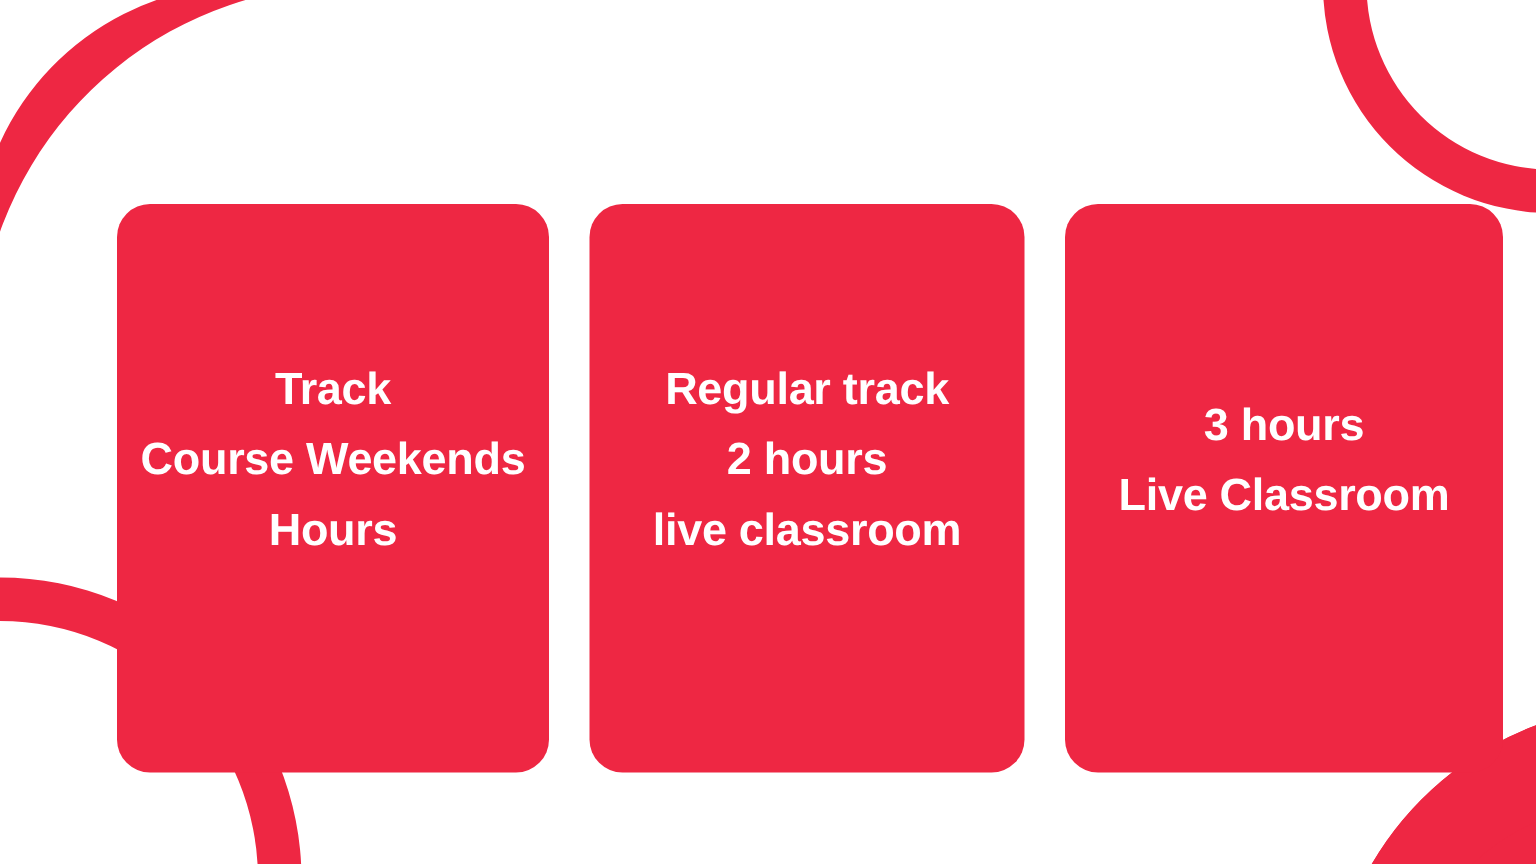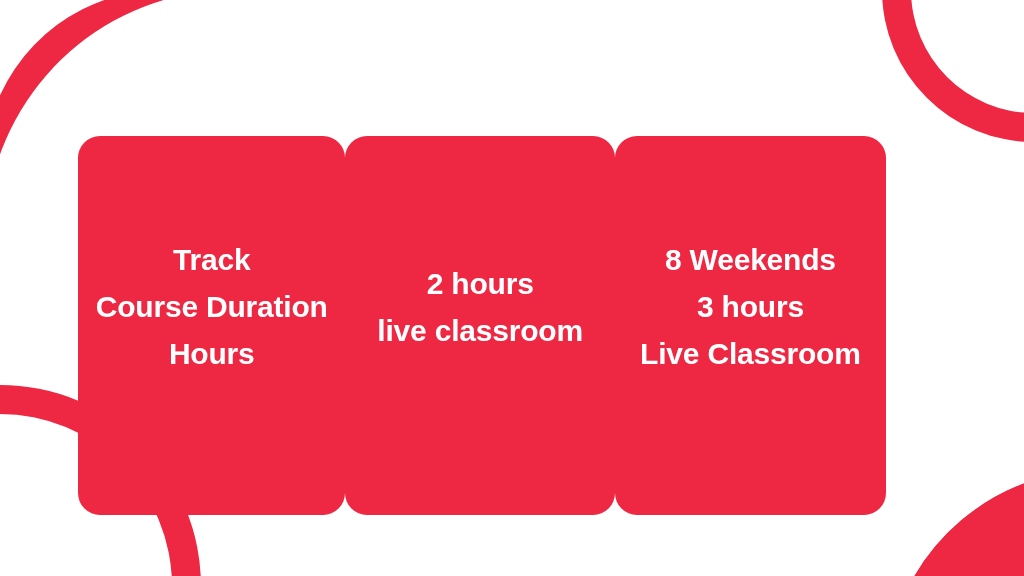--- a/index.html
+++ b/index.html
@@ -27,21 +27,21 @@
     width: 1024px;
     height: 576px;
     pointer-events: none;
   }
 
   
   .cards {
     position: absolute;
     left: 78px;
     top: 136px;
-    width: 808px;
+    width: 924px;
     height: 379px;
     display: flex;
     flex-direction: row;
     justify-content: space-between;
     align-items: stretch;
   }
   .card {
     background: #ee2743;
     border-radius: 22px;
     box-sizing: border-box;
@@ -80,29 +80,29 @@
     <path fill="#ee2743" d="M -10,586 A 172,172 0 0 0 -182,414 L -182,385 A 201,201 0 0 1 19,586 Z" transform="translate(182,0)"></path>
 
     <path fill="#ee2743" d="M 909,586 A 215,215 0 0 1 1034,480 L 1034,586 Z"></path>
     <path fill="#ee2743" d="M 909,586 A 215,215 0 0 1 1034,480 L 1034,544 A 150,150 0 0 0 972,586 Z"></path>
   </svg>
 
   <div class="cards">
 
     <div class="card card-1">
       <div class="card-line">Track</div>
-      <div class="card-line">Course Duration</div>
+      <div class="card-line">Course Weekends</div>
       <div class="card-line">Hours</div>
     </div>
 
     <div class="card card-2">
+      <div class="card-line">Regular track</div>
       <div class="card-line">2 hours</div>
       <div class="card-line">live classroom</div>
     </div>
 
     <div class="card card-3">
-      <div class="card-line">8 Weekends</div>
       <div class="card-line">3 hours</div>
       <div class="card-line">Live Classroom</div>
     </div>
 
   </div>
 </div>
 
 </body></html>

